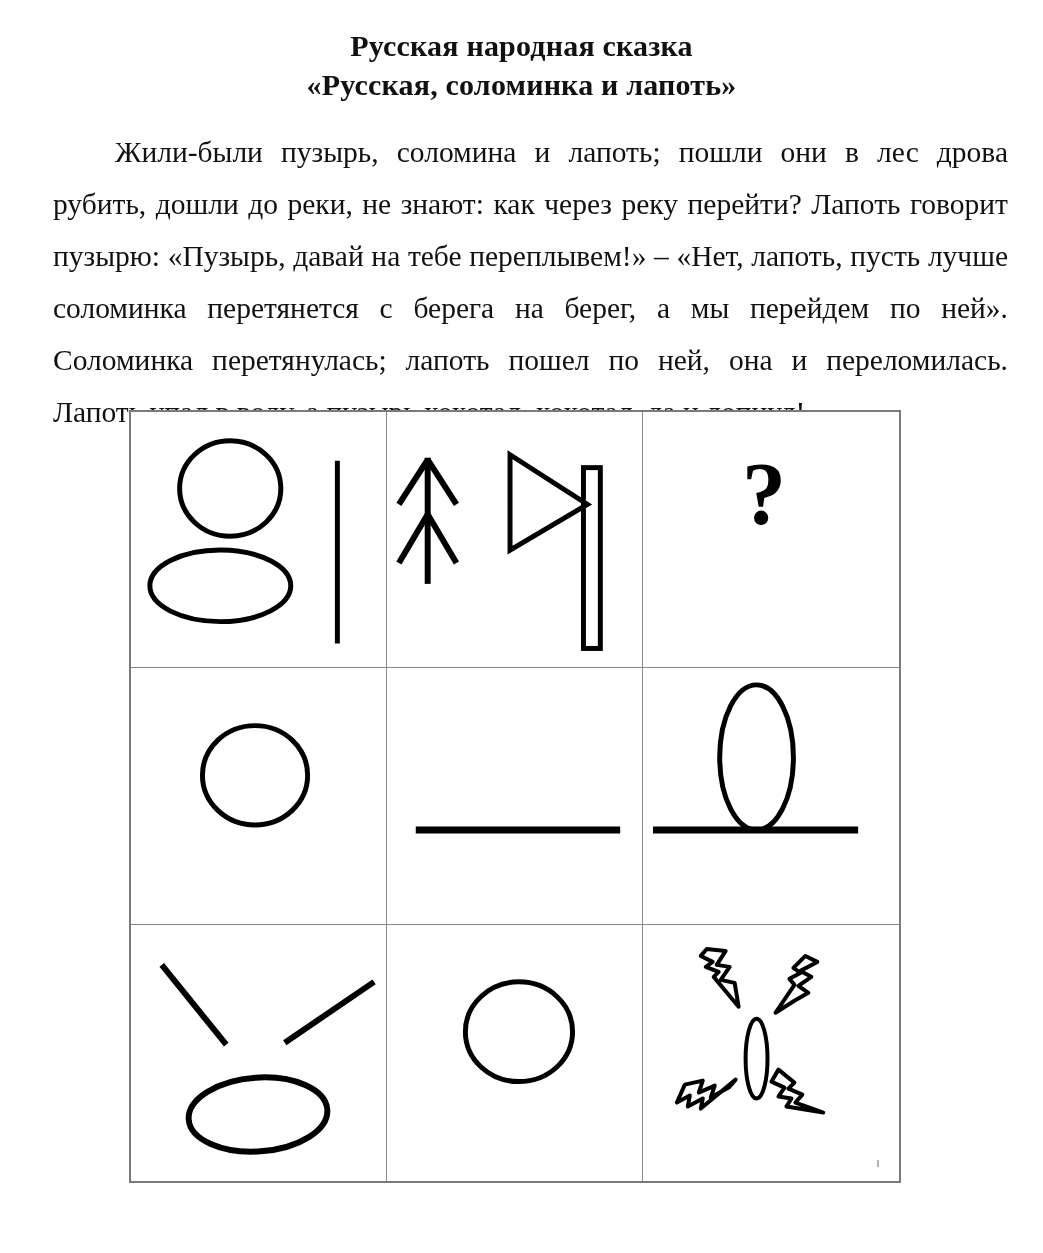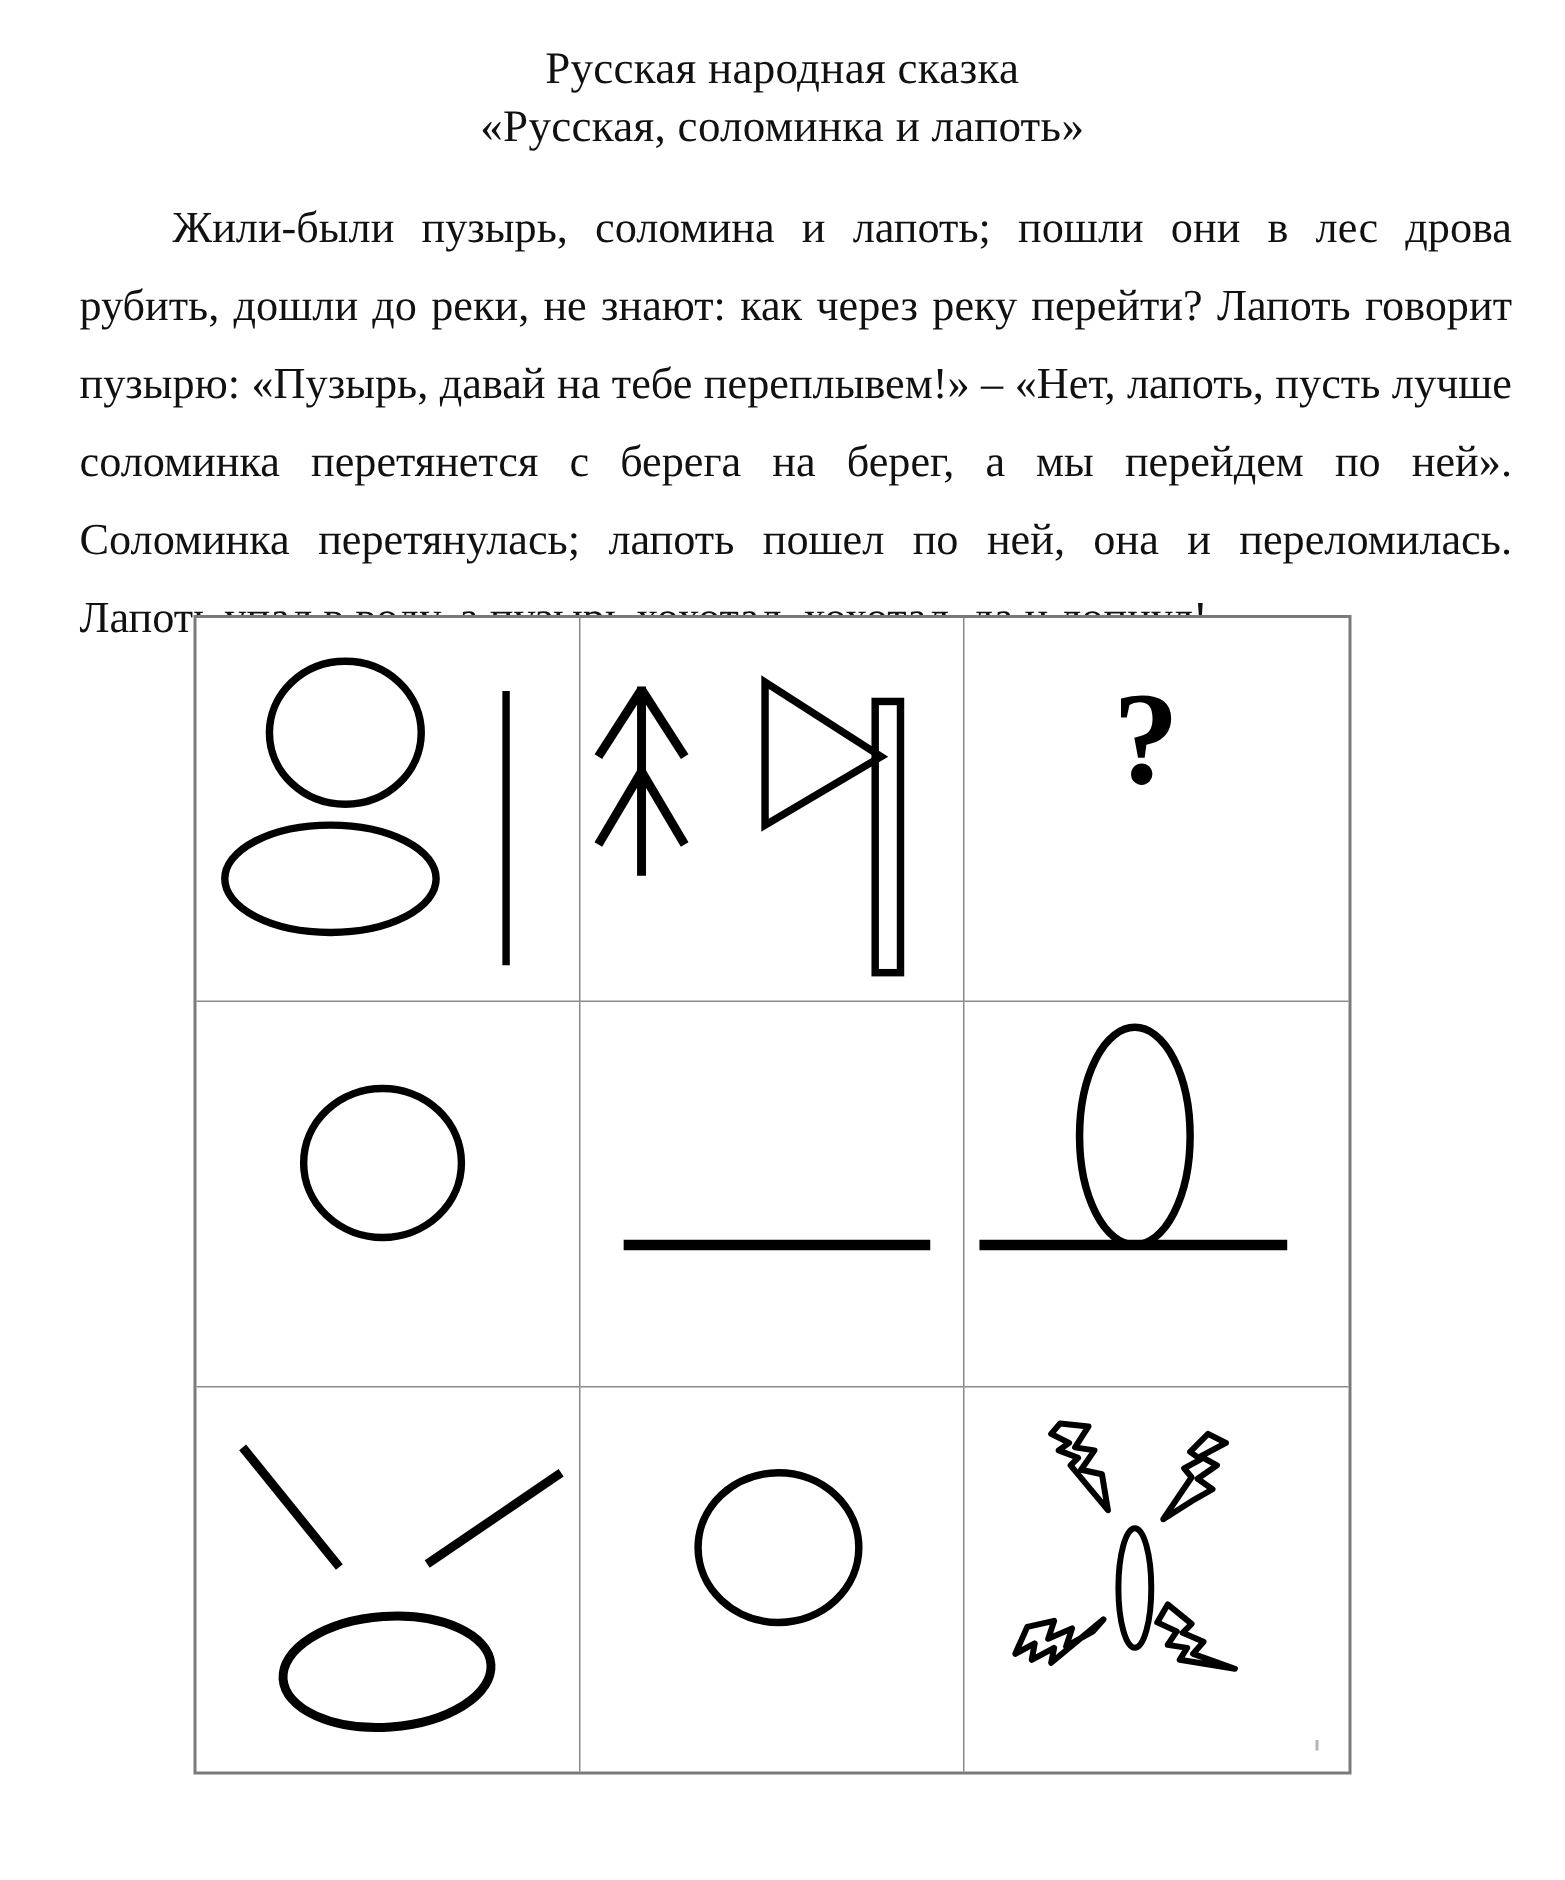--- a/index.html
+++ b/index.html
@@ -21,21 +21,21 @@
     position: relative;
     box-sizing: border-box;
   }
 
   
   .title-block {
     text-align: center;
     padding-top: 26px;
   }
   .title-line {
-    font-weight: normal;
+    font-weight: bold;
     font-size: 30px;
     line-height: 39px;
     letter-spacing: 0.2px;
     text-align: center;
   }
 
   
   .story {
     margin: 22px 35px 0 53px;
     font-size: 29.5px;

